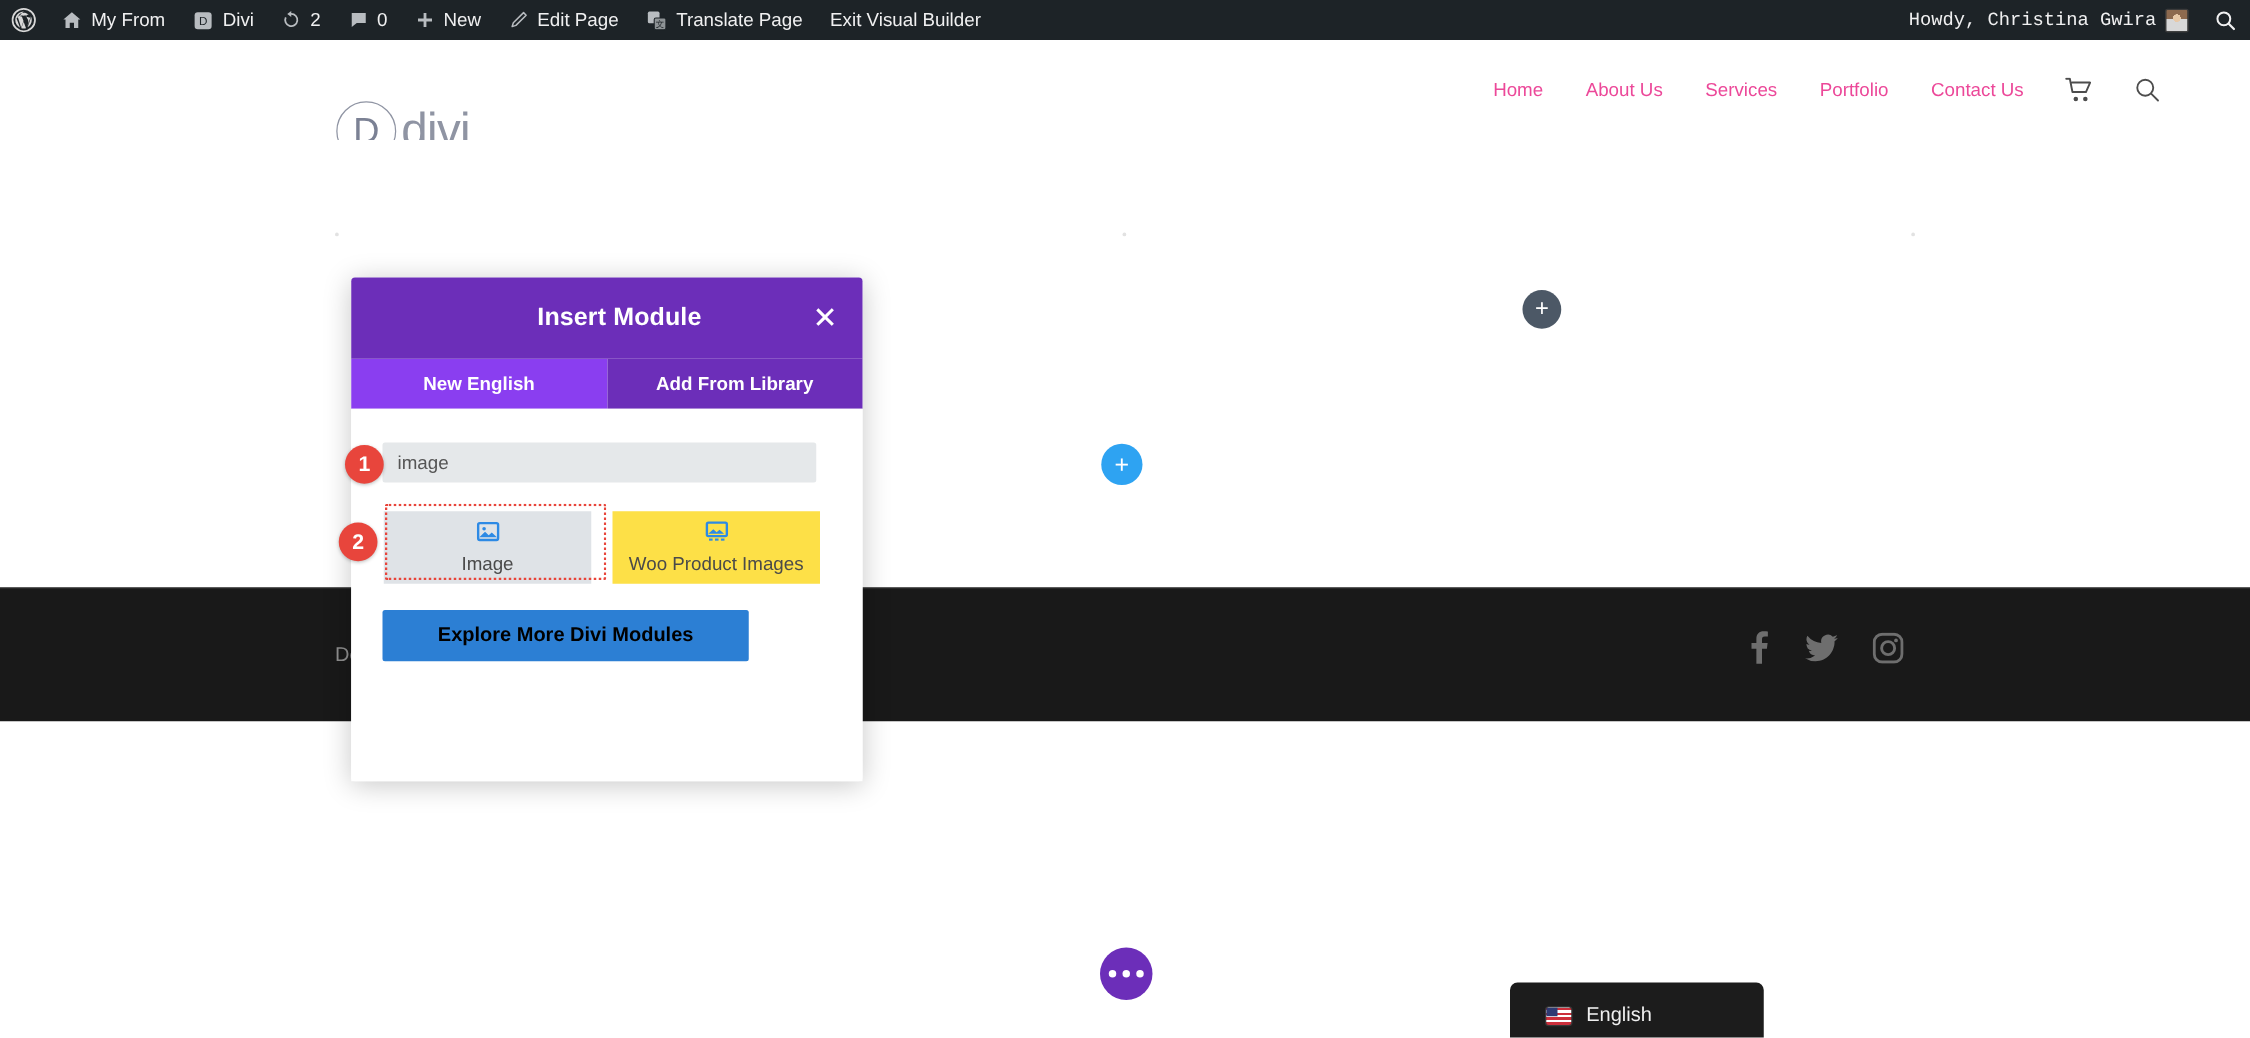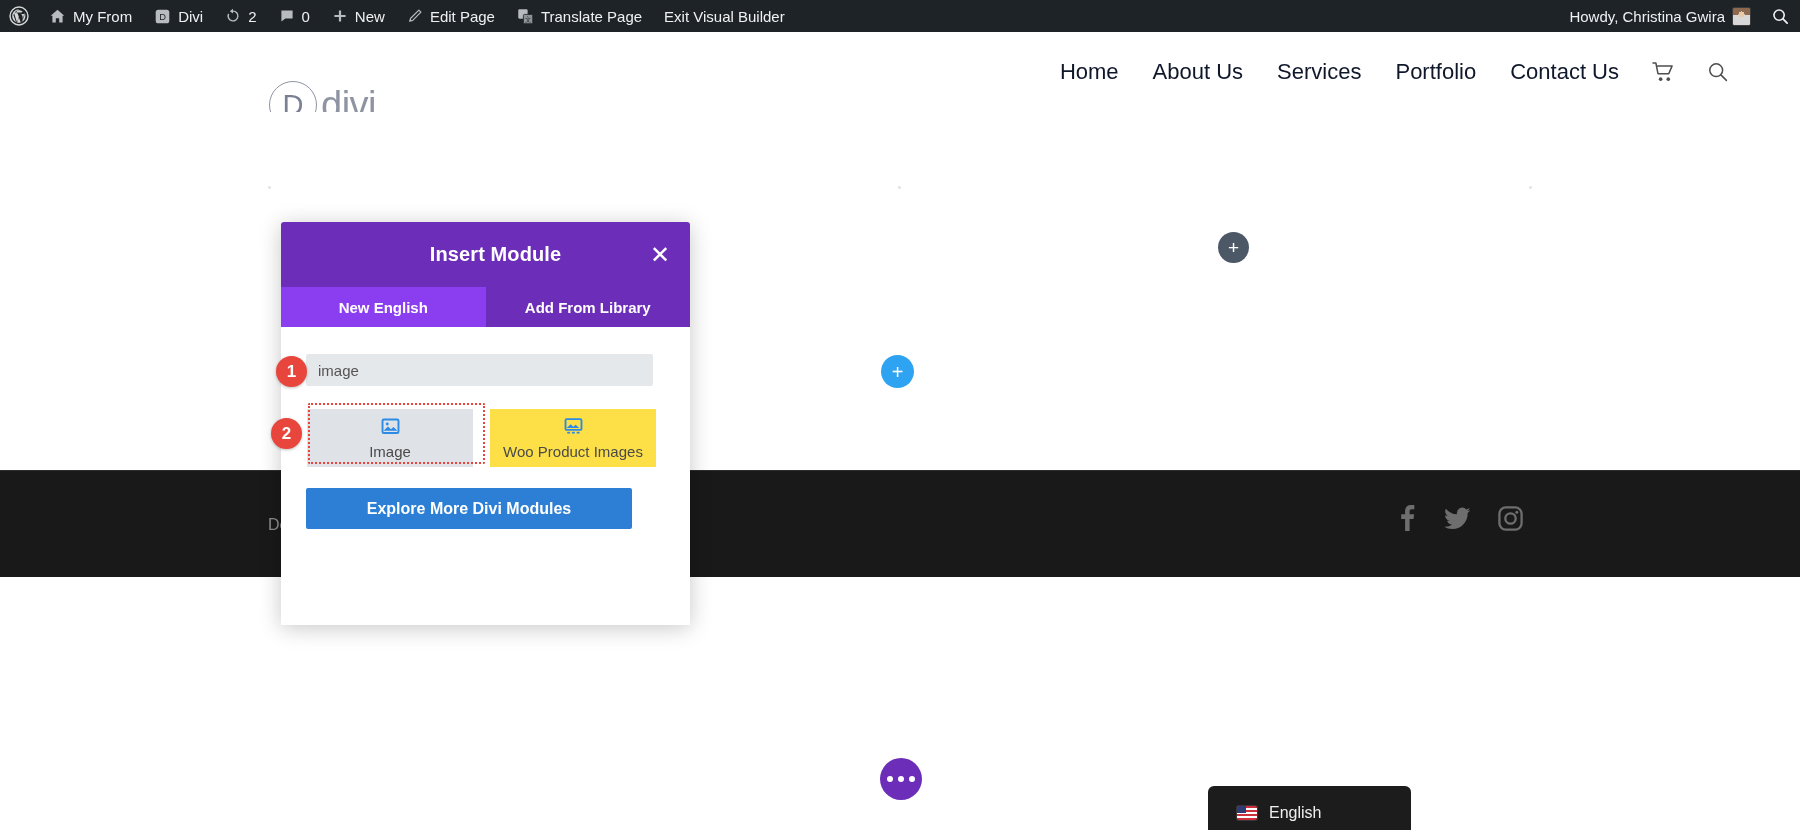--- a/index.html
+++ b/index.html
@@ -19,21 +19,21 @@
     font-size:15px;
   }
   .ab-left { display:flex; align-items:center; height:32px; }
   .ab-item {
     display:flex; align-items:center; gap:7px;
     height:32px; padding:0 11px; color:#f0f0f1; white-space:nowrap;
     font-size:15px;
   }
   .ab-item:first-child { padding-left:9px; padding-right:9px; }
   .ab-right { margin-left:auto; display:flex; align-items:center; height:32px; }
-  .ab-right .ab-item { padding:0 10px; }
+  .ab-right .ab-item { padding:0 10px;font-family:Liberation Mono, monospace; }
   .ab-avatar {
     width:19px; height:19px; border-radius:2px;
     background:
       radial-gradient(circle at 50% 38%, #e8c9a8 0 22%, transparent 23%),
       linear-gradient(#8d6a4f 0 42%, #d8d8d8 42% 100%);
     border:1px solid #3b3b3b;
     display:inline-block;
   }
   .icn { display:inline-flex; align-items:center; justify-content:center; }
   .icn svg { display:block; }
@@ -56,21 +56,21 @@
   }
   .logo-text {
     font-size:38px; color:#8f94a3; font-weight:300; letter-spacing:-0.5px;
     margin-left:-2px; line-height:1;
   }
   .mainnav {
     position:absolute; right:55px; top:0; height:80px;
     display:flex; align-items:center; gap:0;
   }
   .nav-link {
-    color:#0f172a; font-size:22px; padding:0 17px; white-space:nowrap;
+    color:#ec4899; font-size:15px; padding:0 17px; white-space:nowrap;
   }
   .nav-icon { padding:0 16px; color:#4d4d4d; display:flex; align-items:center; }
 
   
   .content { position:absolute; top:112px; left:0; width:1800px; height:718px; background:#fff; }
 
   .tiny-dot { position:absolute; width:3px; height:3px; background:#e2e2e2; border-radius:50%; }
 
   
   .footer-band {
@@ -165,21 +165,21 @@
   .module-card.selected { background:#dfe3e7; margin-left:1px; }
   .module-card.plain { background:#fde047; margin-left:17px; }
   .module-card .mi { color:#2d8ae5; }
 
   .highlight-box {
     position:absolute; left:308px; top:403px; width:177px; height:61px;
     border:2px dotted #e8443a; border-radius:2px; pointer-events:none;
   }
 
   .explore-btn {
-    margin-top:21px; width:326px; height:41px; background:#2c7fd4; color:#ffffff;
+    margin-top:21px; width:293px; height:41px; background:#2c7fd4; color:#000000;
     display:flex; align-items:center; justify-content:center;
     font-size:16px; font-weight:bold; border-radius:2px;
   }
 
   
   .badge {
     position:absolute; width:31px; height:31px; border-radius:50%;
     background:#e8453c; color:#fff;
     display:flex; align-items:center; justify-content:center;
     font-size:17px; font-weight:bold;

